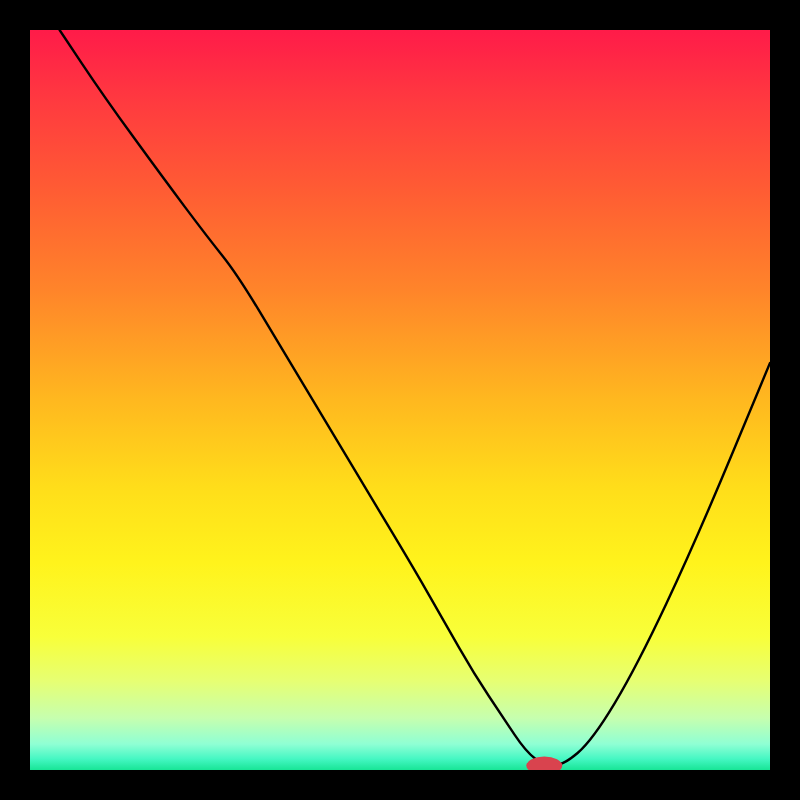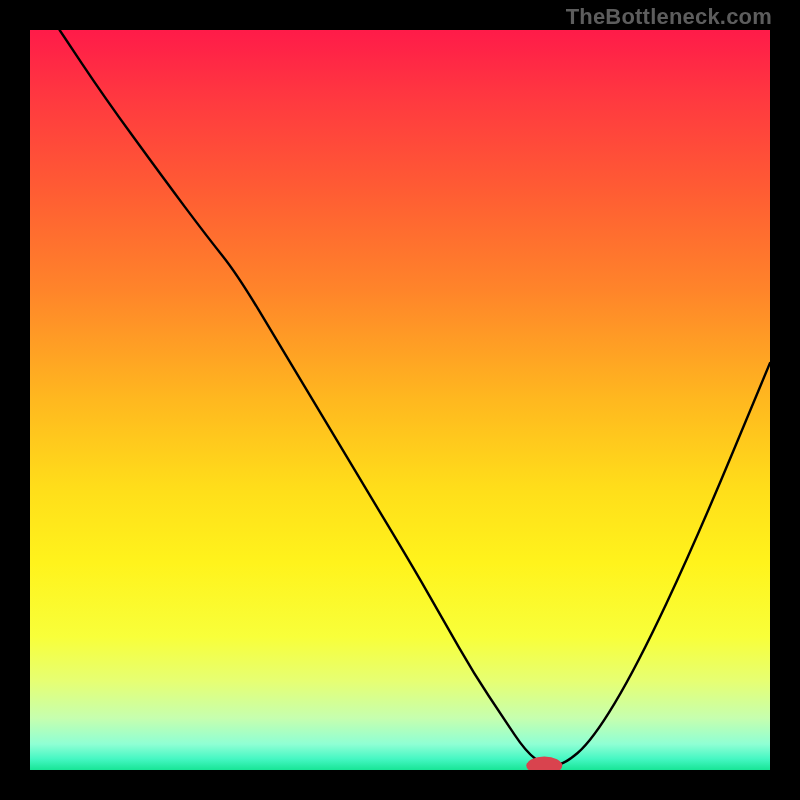--- a/index.html
+++ b/index.html
@@ -77,15 +77,14 @@
     <svg class="curve-svg" viewBox="0 0 740 740" preserveAspectRatio="none">
       <path id="curve-path" d="M 29.6 0.0 Q 29.6 0.0 51.8 33.3 Q 74.0 66.6 103.6 107.3 Q 133.2 148.0 155.4 177.6 Q 177.6 207.2 192.4 225.7 Q 207.2 244.2 229.4 281.2 Q 251.6 318.2 273.8 355.2 Q 296.0 392.2 318.2 429.2 Q 340.4 466.2 362.6 503.2 Q 384.8 540.2 399.6 566.1 Q 414.4 592.0 429.2 617.9 Q 444.0 643.8 458.8 666.0 Q 473.6 688.2 484.7 704.9 Q 495.8 721.5 505.0 728.5 Q 514.3 735.6 523.5 735.6 Q 532.8 735.6 547.6 723.0 Q 562.4 710.4 584.6 673.4 Q 606.8 636.4 636.4 573.5 Q 666.0 510.6 703.0 421.8 T 740.0 333.0" fill="none" stroke="#000" stroke-width="2.4" stroke-linecap="round" stroke-linejoin="round"></path>
     </svg>
 
     <svg class="overlay-svg" viewBox="0 0 740 740" preserveAspectRatio="none">
       <ellipse id="marker-pill" cx="514.3" cy="735.6" rx="18" ry="9" fill="#d9434e"></ellipse>
     </svg>
 
   </div>
 
-  <div class="watermark">TheBottleneck.com</div>
 
 </div>
 
 </body></html>

